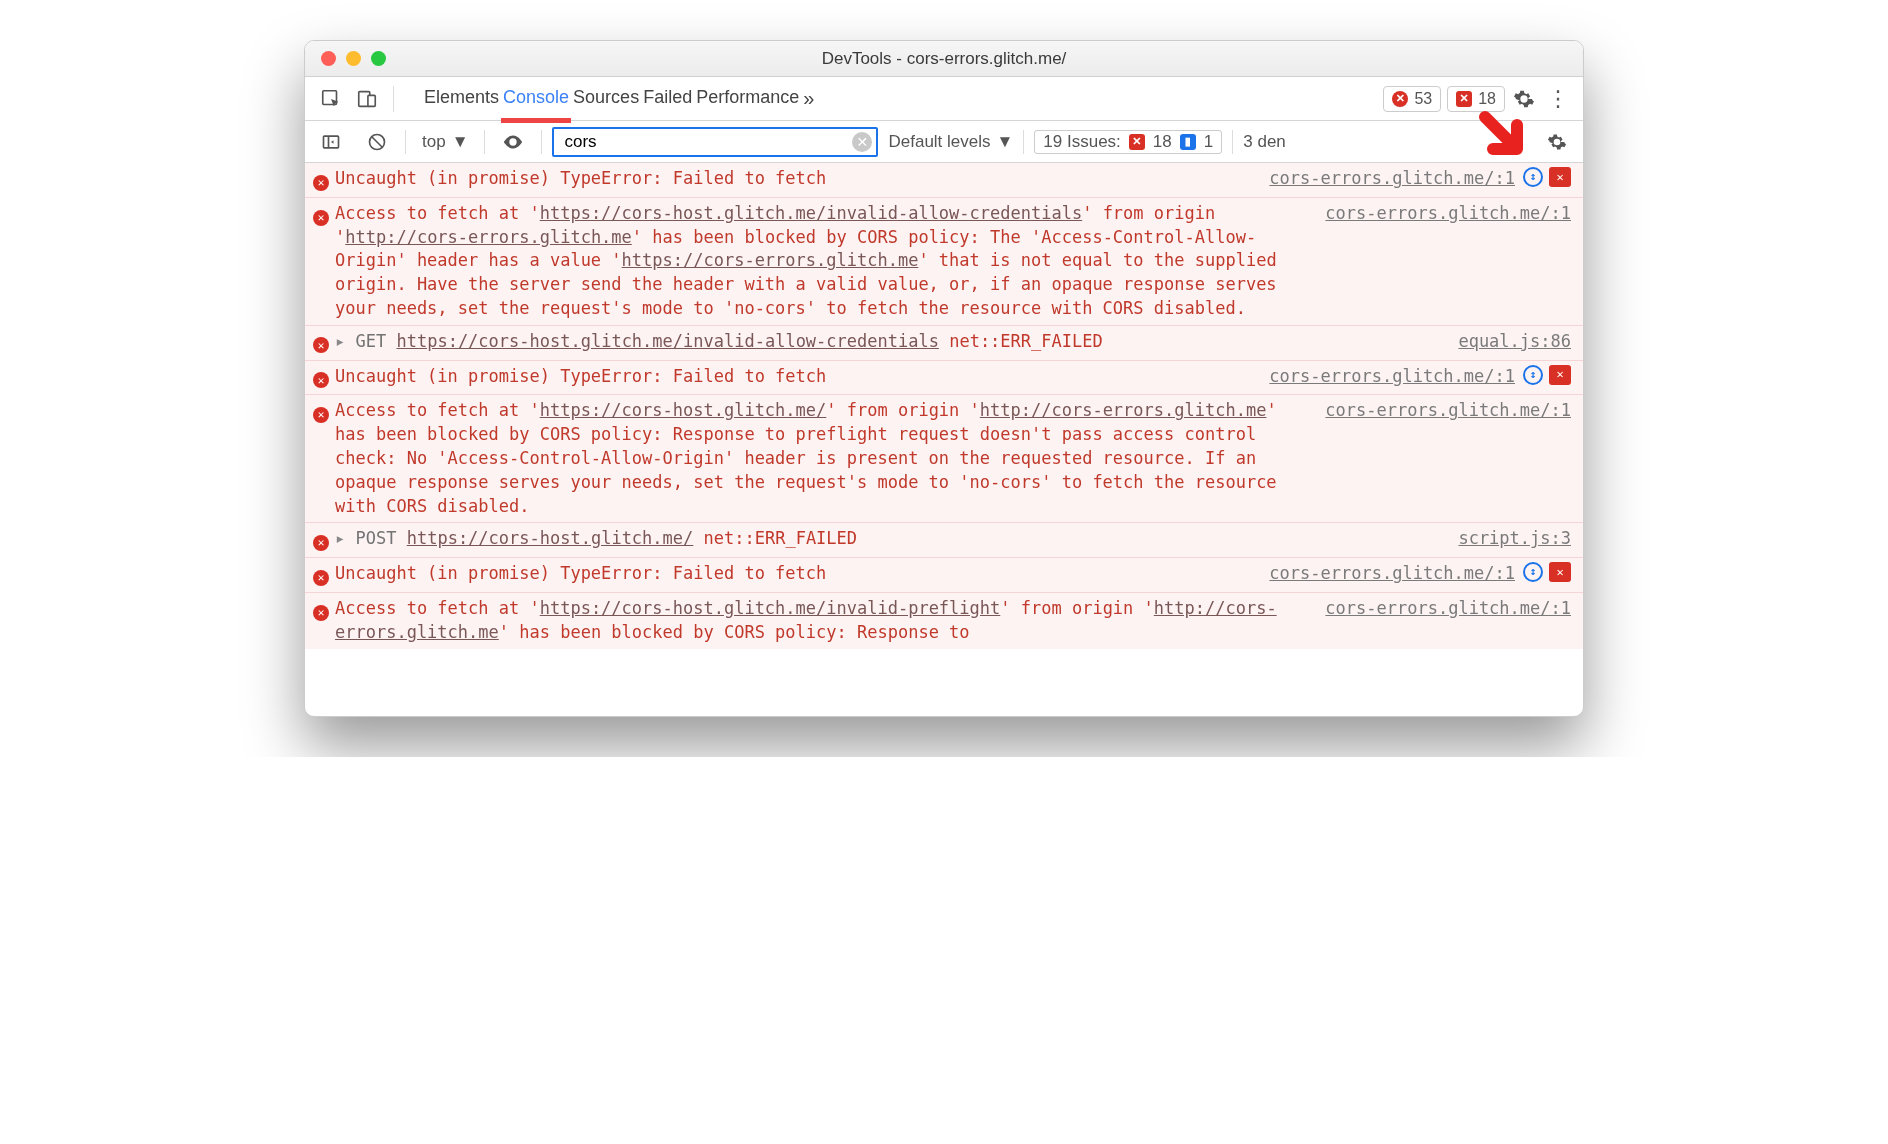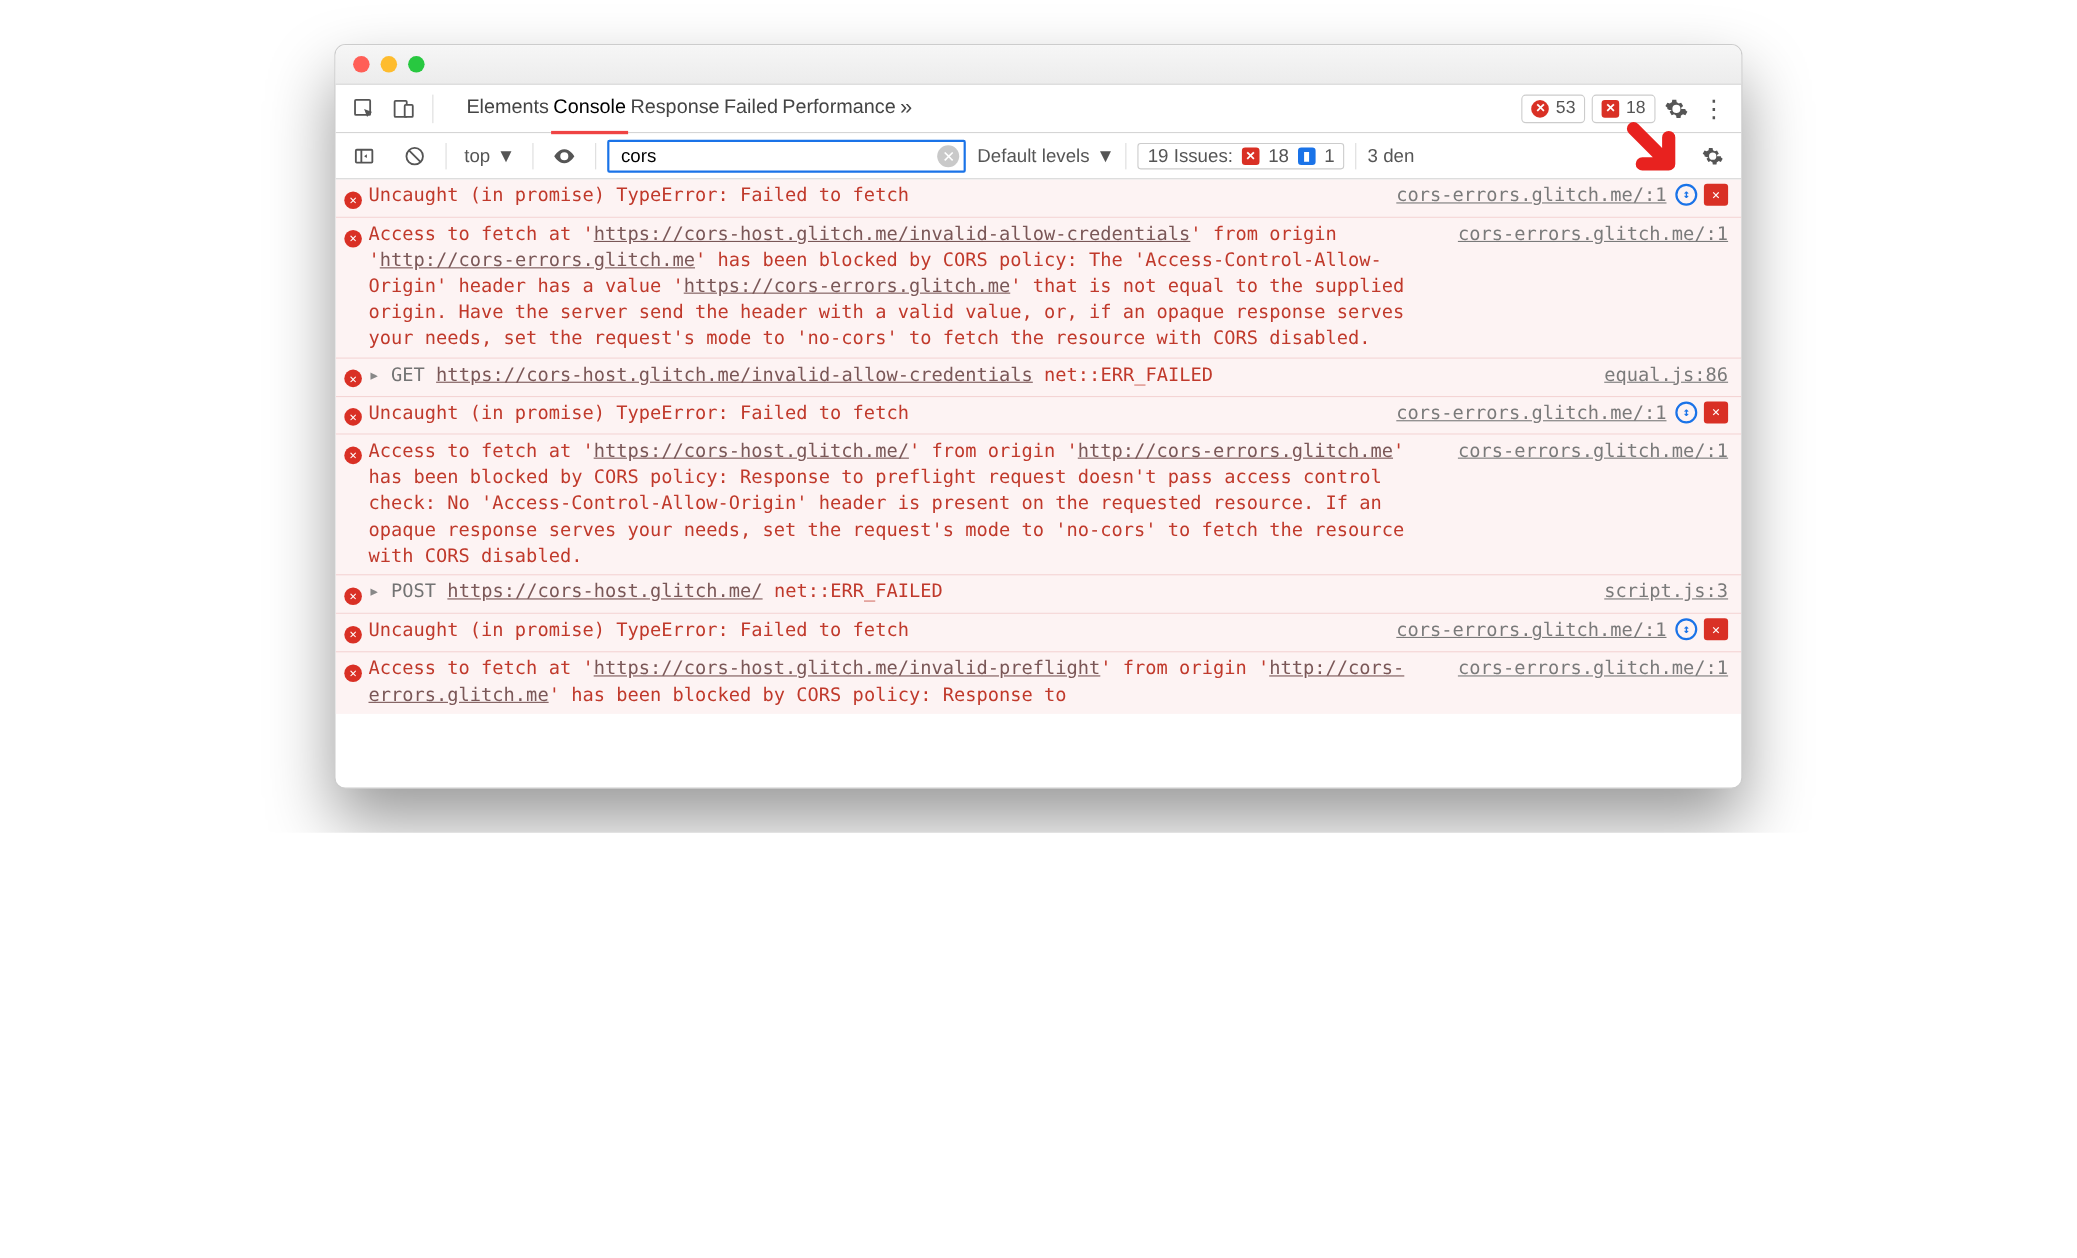--- a/index.html
+++ b/index.html
@@ -7,21 +7,21 @@
 .window { width:1280px; border-radius:10px; overflow:hidden; box-shadow:0 30px 60px rgba(0,0,0,0.4); background:#fff; border:1px solid #ccc; position:relative; }
 .titlebar { height:36px; background:linear-gradient(#f6f6f6,#ececec); border-bottom:1px solid #d0d0d0; display:flex; align-items:center; position:relative; }
 .traffic { display:flex; gap:10px; padding-left:16px; }
 .tlight { width:15px; height:15px; border-radius:50%; }
 .red{background:#ff5f57;} .yellow{background:#febc2e;} .green{background:#28c840;}
 .title { position:absolute; left:0; right:0; text-align:center; font-size:17px; color:#3a3a3a; font-weight:400; pointer-events:none; }
 .toolbar { height:44px; border-bottom:1px solid #d5d5d5; display:flex; align-items:center; padding:0 8px; font-size:18px; color:#555; }
 .tb-icon { width:28px; height:28px; display:flex; align-items:center; justify-content:center; margin:0 4px; color:#555; }
 .panel-tabs { display:flex; margin-left:20px; }
 .panel-tab { padding:10px 2px; cursor:pointer; color:#444; }
-.panel-tab.active { color:#000000; font-weight:500; border-bottom:3px solid #ef4444; margin-bottom:-2px; }
+.panel-tab.active { color:#3b82f6; font-weight:500; border-bottom:5px solid #ef4444; margin-bottom:-2px; }
 .tb-spacer { flex:1; }
 .badge { display:inline-flex; align-items:center; gap:6px; border:1px solid #ccc; border-radius:4px; padding:3px 8px; margin-left:6px; font-size:16px; }
 .gear { font-size:22px; margin:0 8px; }
 .vdots { font-size:22px; margin:0 6px 0 4px; }
 .filterbar { height:42px; border-bottom:1px solid #d5d5d5; display:flex; align-items:center; padding:0 8px; font-size:17px; color:#555; gap:10px; position:relative; }
 .ctx-sel { display:flex; align-items:center; gap:6px; padding:0 6px; }
 .filter-input { border:2px solid #1a73e8; border-radius:2px; height:30px; width:326px; padding:0 30px 0 10px; font-size:17px; font-family:inherit; position:relative; }
 .filter-wrap { position:relative; }
 .clear-x { position:absolute; right:6px; top:5px; width:20px; height:20px; border-radius:50%; background:#c9c9c9; color:#fff; display:flex; align-items:center; justify-content:center; font-size:14px; }
 .lvl { display:flex; align-items:center; gap:6px; }
@@ -49,40 +49,41 @@
 <body>
 
 <div class="window">
 
   <div class="titlebar">
     <div class="traffic">
       <div class="tlight red"></div>
       <div class="tlight yellow"></div>
       <div class="tlight green"></div>
     </div>
+    <div class="title">DevTools - cors-errors.glitch.me/</div>
   </div>
 
   <div class="toolbar">
     <div class="tb-icon">
       <svg width="22" height="22" viewBox="0 0 24 24" fill="none" stroke="#555" stroke-width="1.8">
           <rect x="3" y="3" width="15" height="15" rx="1"></rect>
           <path d="M12 12 l8 3 -3 2 -2 3 z" fill="#555" stroke="none"></path>
         </svg>
     </div>
     <div class="tb-icon">
       <svg width="22" height="22" viewBox="0 0 24 24" fill="none" stroke="#555" stroke-width="1.8">
           <rect x="3" y="4" width="12" height="16" rx="1"></rect>
           <rect x="13" y="8" width="8" height="12" rx="1" fill="#fff"></rect>
         </svg>
     </div>
     <div style="width:1px;height:26px;background:#ddd;margin:0 8px"></div>
     <div class="panel-tabs">
       <div class="panel-tab">Elements</div>
       <div class="panel-tab active">Console</div>
-      <div class="panel-tab">Response</div>
+      <div class="panel-tab">Sources</div>
       <div class="panel-tab">Failed</div>
       <div class="panel-tab">Performance</div>
       <div class="panel-tab" style="font-size:20px;">»</div>
     </div>
     <div class="tb-spacer"></div>
     <div class="badge">
       <span class="err-circle">✕</span>
       <span>53</span>
     </div>
     <div class="badge">

